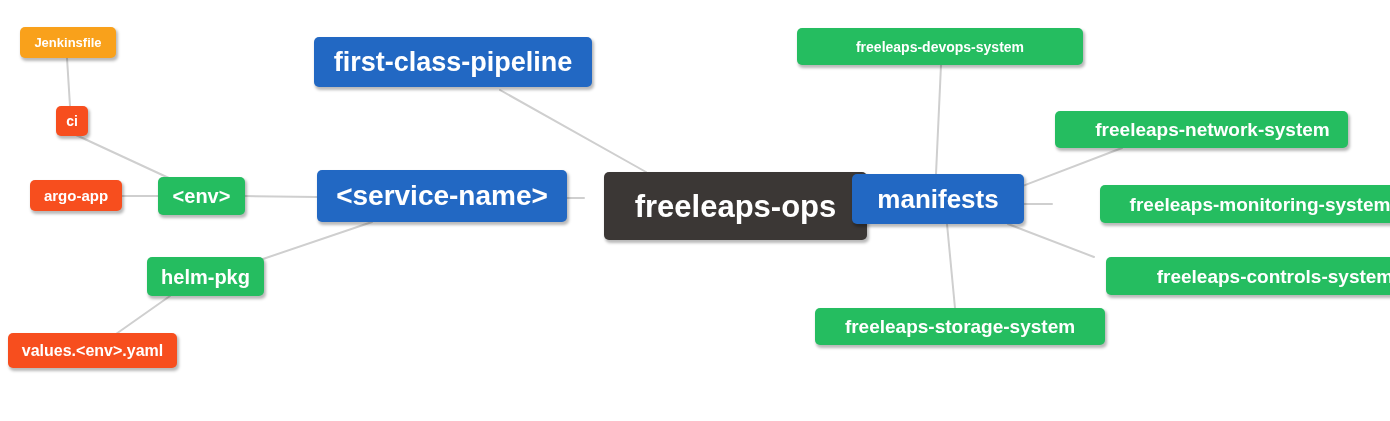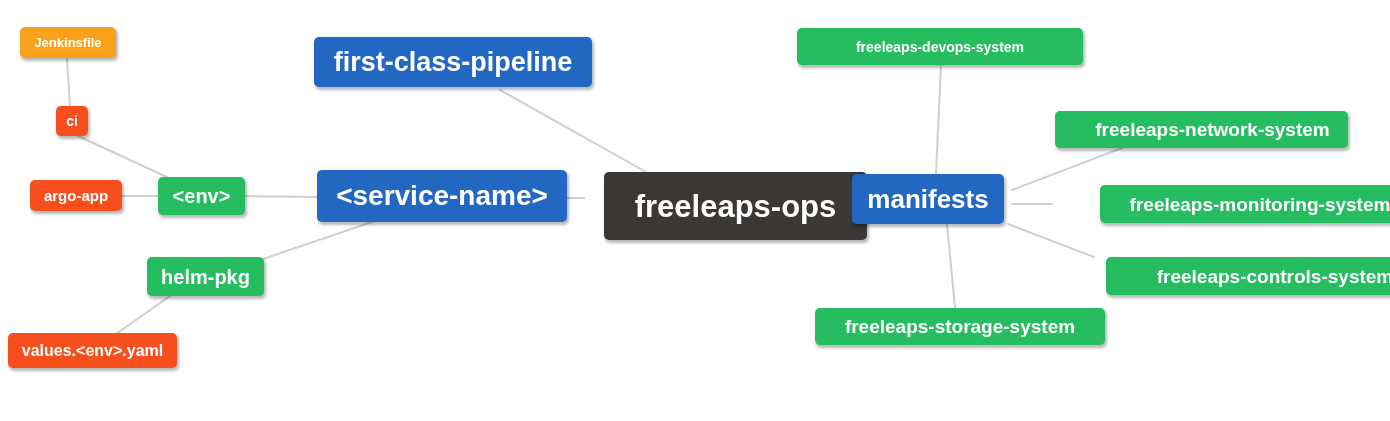--- a/index.html
+++ b/index.html
@@ -66,20 +66,20 @@
 
   <div class="node c-amber" style="left:20px;   top:27px;  width:96px;  height:31px; font-size:13px;">Jenkinsfile</div>
   <div class="node c-red" style="left:56px;   top:106px; width:32px;  height:30px; font-size:14px;">ci</div>
   <div class="node c-red" style="left:30px;   top:180px; width:92px;  height:31px; font-size:15px;">argo-app</div>
   <div class="node c-green" style="left:158px;  top:177px; width:87px;  height:38px; font-size:20px;">&lt;env&gt;</div>
   <div class="node c-green" style="left:147px;  top:257px; width:117px; height:39px; font-size:20px;">helm-pkg</div>
   <div class="node c-red" style="left:8px;    top:333px; width:169px; height:35px; font-size:16px;">values.&lt;env&gt;.yaml</div>
   <div class="node c-blue" style="left:317px;  top:170px; width:250px; height:52px; font-size:28px;">&lt;service-name&gt;</div>
   <div class="node c-blue" style="left:314px;  top:37px;  width:278px; height:50px; font-size:27px;">first-class-pipeline</div>
   <div class="node c-dark" style="left:584px;  top:172px; width:263px; height:68px; font-size:31px;margin-left:20px;">freeleaps-ops</div>
-  <div class="node c-blue" style="left:852px;  top:174px; width:152px; height:50px; font-size:26px;">manifests</div>
+  <div class="node c-blue" style="left:852px;  top:174px; width:172px; height:50px; font-size:26px;">manifests</div>
   <div class="node c-green" style="left:797px;  top:28px;  width:286px; height:37px; font-size:14px;">freeleaps-devops-system</div>
   <div class="node c-green" style="left:1055px; top:111px; width:293px; height:37px; font-size:19px;padding-left:22px;">freeleaps-network-system</div>
   <div class="node c-green" style="left:1100px; top:185px; width:320px; height:38px; font-size:19px;">freeleaps-monitoring-system</div>
   <div class="node c-green" style="left:1106px; top:257px; width:338px; height:38px; font-size:19px;">freeleaps-controls-system</div>
   <div class="node c-green" style="left:815px;  top:308px; width:290px; height:37px; font-size:19px;">freeleaps-storage-system</div>
 
 </div>
 
 </body></html>

